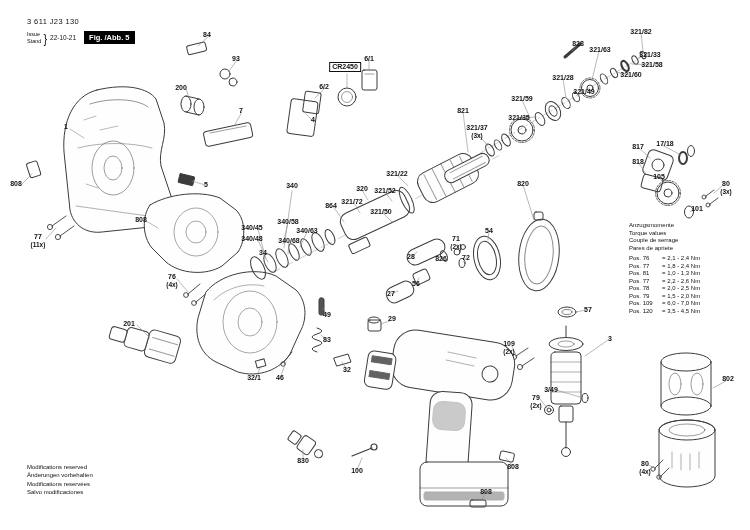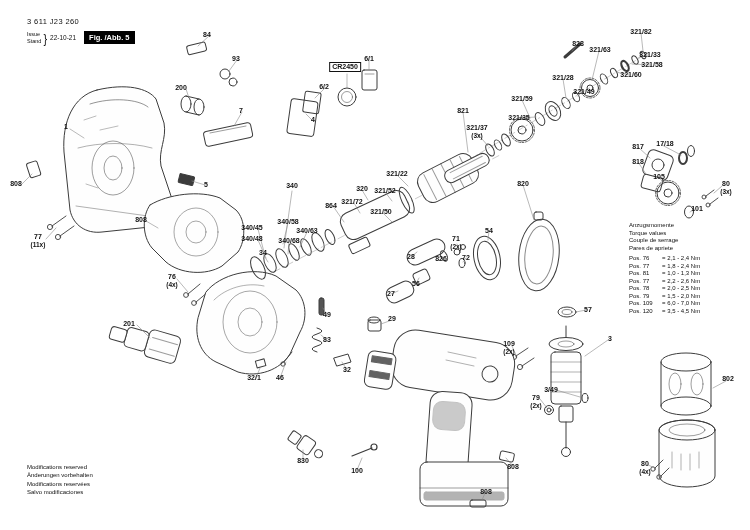--- a/index.html
+++ b/index.html
@@ -386,21 +386,21 @@
         <line x1="648" y1="465" x2="655" y2="468"></line>
         <line x1="303" y1="460" x2="303" y2="450"></line>
         <line x1="357" y1="470" x2="362" y2="458"></line>
         <line x1="513" y1="466" x2="506" y2="458"></line>
         <line x1="486" y1="491" x2="482" y2="500"></line>
       </g>
     </g>
   </svg>
 
   <div class="header">
-    <div class="pn">3 611 J23 260</div>
+    <div class="pn">3 611 J23 130</div>
     <div class="issue-row">
       <div class="issue-stand">
         <span>Issue</span>
         <span>Stand</span>
       </div>
       <span class="brace">}</span>
       <span class="date">22-10-21</span>
       <span class="fig-box">Fig. /Abb. 5</span>
     </div>
   </div>

